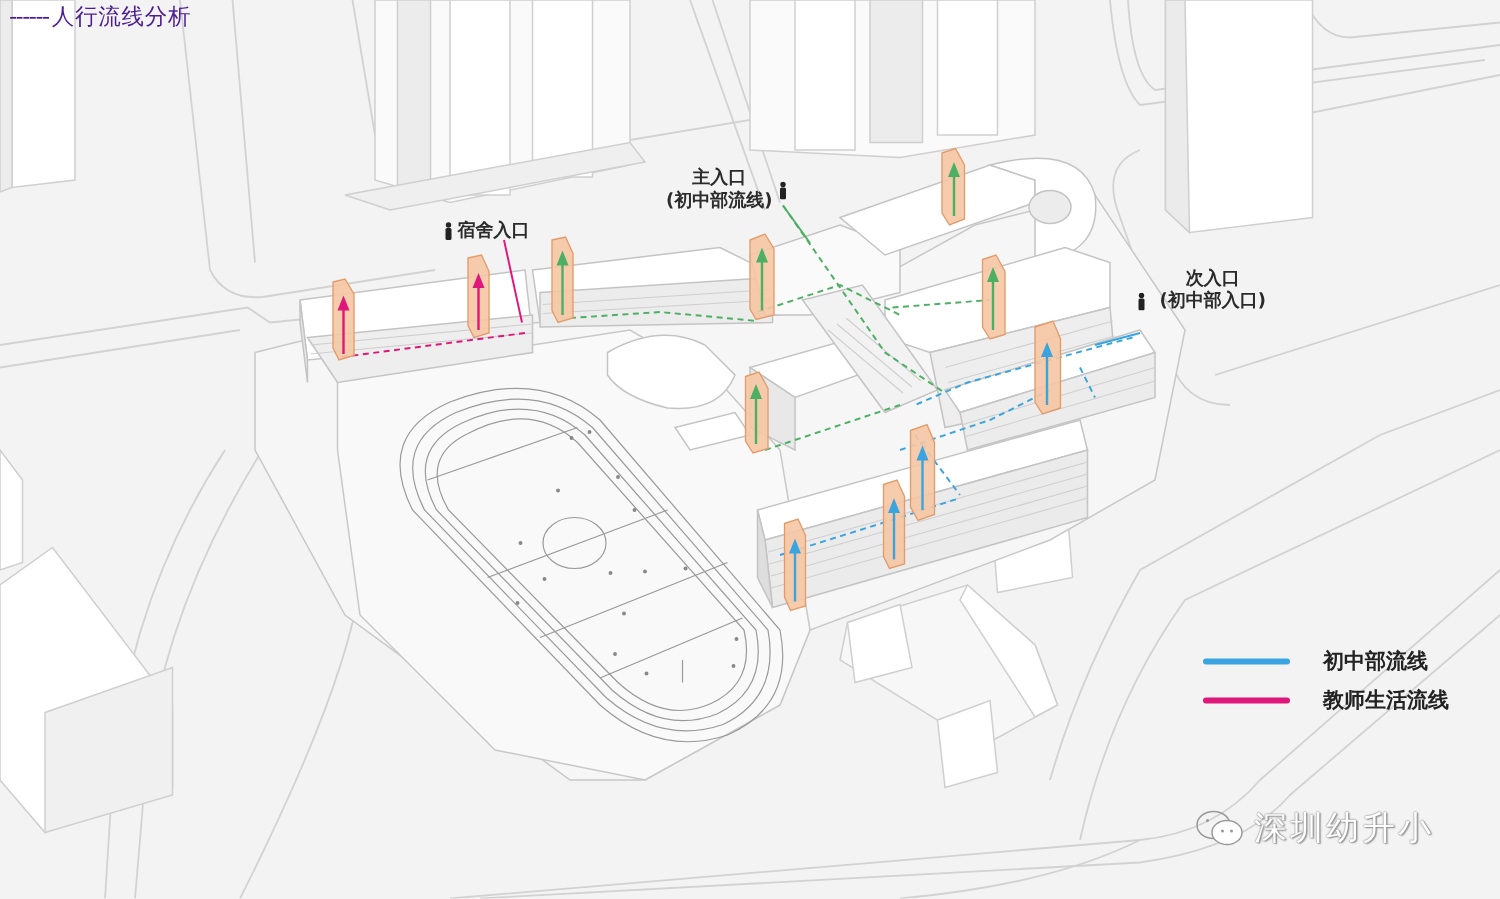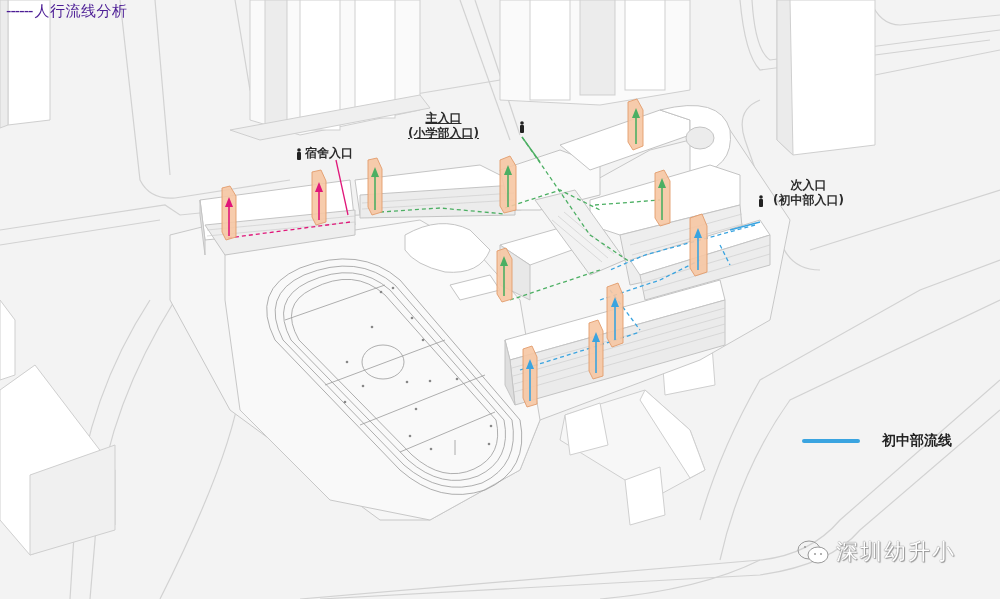--- a/index.html
+++ b/index.html
@@ -253,42 +253,46 @@
   <span class="dash">------</span><span>人行流线分析</span>
 </div>
 
 <div class="label" style="left:296px; top:146px;">
   <svg class="person" width="6" height="12" viewBox="0 0 6 12">
       <circle cx="3" cy="2" r="1.8" fill="#222"></circle>
       <rect x="1" y="4" width="4" height="8" rx="1" fill="#222"></rect>
     </svg><span>宿舍入口</span>
 </div>
 
-<div class="label" style="left:408px; top:111px;text-decoration:underline;">
+<div class="label" style="left:444px; top:111px;">
   <div>主入口</div>
-  <div>(小学部入口)</div>
+  <div>(初中部流线)</div>
 </div>
 <svg style="position:absolute; left:519px; top:121px;" width="6" height="12" viewBox="0 0 6 12">
     <circle cx="3" cy="2" r="1.8" fill="#222"></circle>
     <rect x="1" y="4" width="4" height="8" rx="1" fill="#222"></rect>
   </svg>
 
 <div class="label" style="left:773px; top:178px;">
   <div>次入口</div>
   <div>(初中部入口)</div>
 </div>
 <svg style="position:absolute; left:758px; top:195px;" width="6" height="12" viewBox="0 0 6 12">
     <circle cx="3" cy="2" r="1.8" fill="#222"></circle>
     <rect x="1" y="4" width="4" height="8" rx="1" fill="#222"></rect>
   </svg>
 
 <div class="legend">
   <div class="legend-row">
     <div class="legend-swatch" style="background:#3aa4e0;"></div>
     <span class="legend-text">初中部流线</span>
+  </div>
+  <div class="legend-row">
+    <div class="legend-swatch" style="background:#e0177a;"></div>
+    <span class="legend-text">教师生活流线</span>
   </div>
 </div>
 
 <div class="watermark">
   <svg width="34" height="26" viewBox="0 0 34 26">
     <ellipse cx="13" cy="11" rx="11" ry="9" fill="none" stroke="#999" stroke-width="1"></ellipse>
     <ellipse cx="22" cy="16" rx="10" ry="8" fill="#fff" stroke="#999" stroke-width="1"></ellipse>
     <circle cx="19" cy="15" r="1" fill="#999"></circle>
       <circle cx="25" cy="15" r="1" fill="#999"></circle>
     <circle cx="9" cy="8" r="1" fill="#999"></circle>

